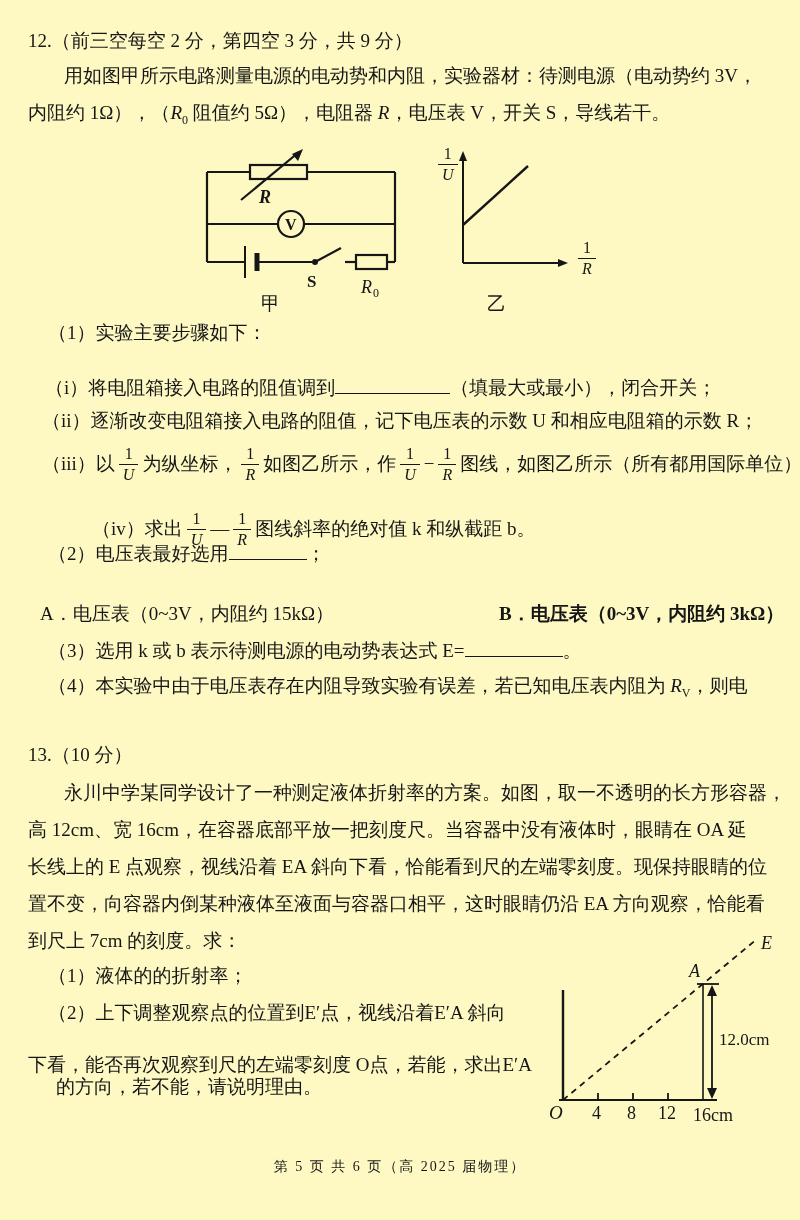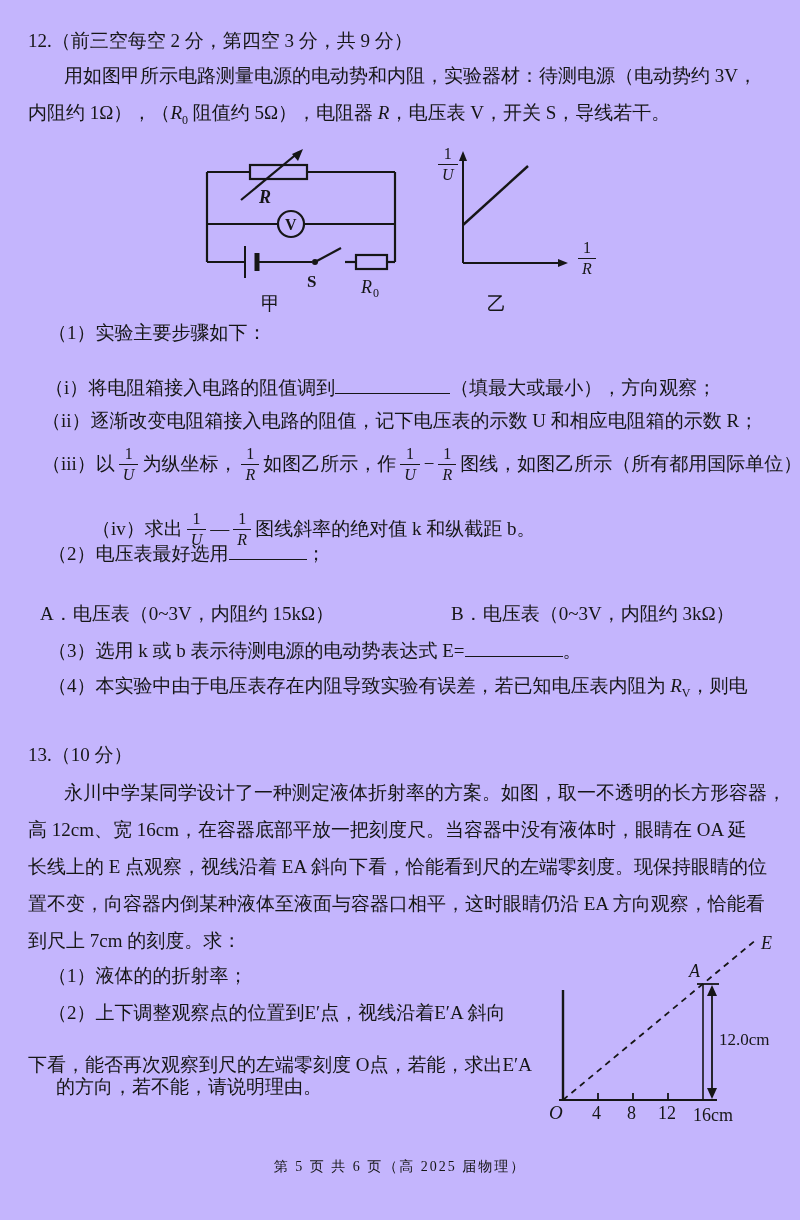--- a/index.html
+++ b/index.html
@@ -1,18 +1,18 @@
 <!DOCTYPE html>
 <html><head>
 <meta charset="utf-8">
 <style>
   html,body { margin:0; padding:0; background:#e8e8e8; }
   .page {
     position:relative; width:800px; height:1220px; margin:0 auto;
-    background:#c4b5fd; overflow:hidden;
+    background:#fef9c3; overflow:hidden;
     font-family:"Liberation Serif","DejaVu Serif",serif;
     color:#161616; font-size:19px;
   }
   .line { position:absolute; white-space:nowrap; }
   .row { display:flex; align-items:center; }
   .blank { display:inline-block; border-bottom:1.6px solid #161616; height:1.05em; vertical-align:baseline; }
   .var { font-style:italic; }
   sub.small { font-size:12px; }
   .frac { display:inline-flex; flex-direction:column; align-items:center; line-height:1; margin:0 4px; font-size:16px; }
   .frac .fnum { padding:0 4px 2px; }
@@ -79,21 +79,21 @@
   </div>
   <div class="frac" style="position:absolute; left:574px; top:240px;">
     <span class="fnum">1</span>
     <span class="fden">R</span>
   </div>
   <div class="caption" style="left:487px; top:291px;">乙</div>
 
   <div class="line" style="left:48px; top:320px;font-family:Liberation Serif, serif;">（1）实验主要步骤如下：</div>
 
   <div class="line" style="left:45px; top:373px;">
-    <span>（i）将电阻箱接入电路的阻值调到</span><span class="blank" style="width:115px;"></span><span>（填最大或最小），方向观察；</span>
+    <span>（i）将电阻箱接入电路的阻值调到</span><span class="blank" style="width:115px;"></span><span>（填最大或最小），闭合开关；</span>
   </div>
 
   <div class="line" style="left:42px; top:408px;">（ii）逐渐改变电阻箱接入电路的阻值，记下电压表的示数 U 和相应电阻箱的示数 R；</div>
 
   <div class="line row" style="left:42px; top:438px; height:52px;">
     <span>（iii）以</span>
     <span class="frac">
         <span class="fnum">1</span>
         <span class="fden">U</span>
       </span>
@@ -126,21 +126,21 @@
         <span class="fnum">1</span>
         <span class="fden">R</span>
       </span>
     <span>图线斜率的绝对值 k 和纵截距 b。</span>
   </div>
 
   <div class="line" style="left:48px; top:539px;text-align:right;">
     <span>（2）电压表最好选用</span><span class="blank" style="width:78px;"></span><span>；</span>
   </div>
   <div class="line" style="left:40px; top:601px;">A．电压表（0~3V，内阻约 15kΩ）</div>
-  <div class="line" style="left:451px; top:601px;">B．电压表（0~3V，内阻约 3kΩ）</div>
+  <div class="line" style="left:499px; top:601px;font-weight:bold;">B．电压表（0~3V，内阻约 3kΩ）</div>
 
   <div class="line" style="left:48px; top:636px;">
     <span>（3）选用 k 或 b 表示待测电源的电动势表达式 E=</span><span class="blank" style="width:98px;"></span><span>。</span>
   </div>
 
   <div class="line" style="left:48px; top:673px;">
     <span>（4）本实验中由于电压表存在内阻导致实验有误差，若已知电压表内阻为 </span><span class="var">R</span><sub class="small">V</sub><span>，则电</span>
   </div>
 
   <div class="line" style="left:28px; top:742px;">13.（10 分）</div>

